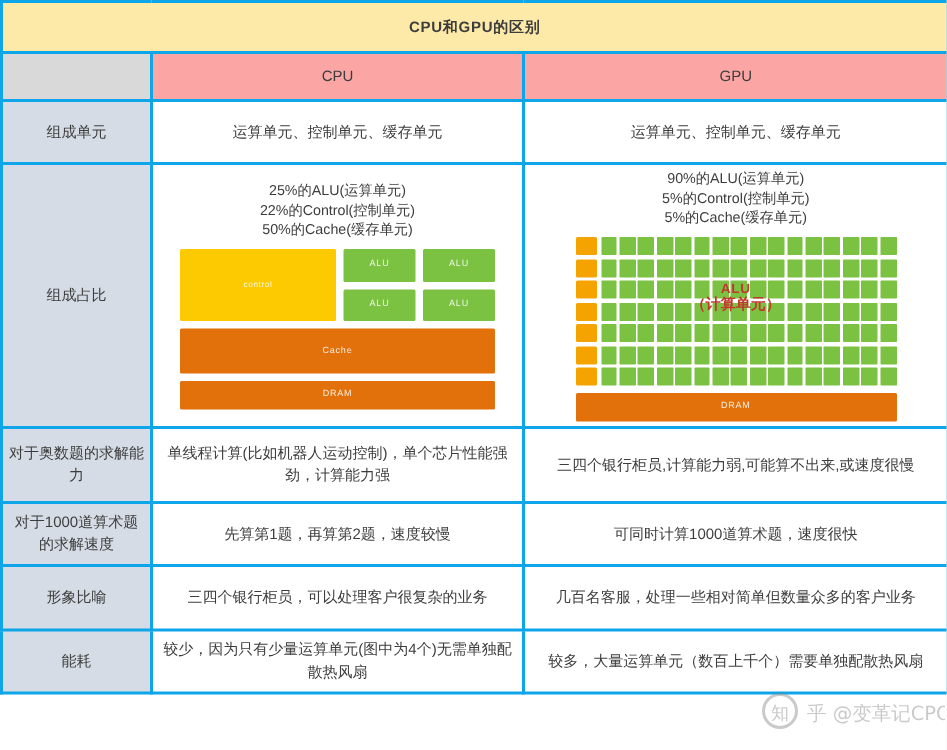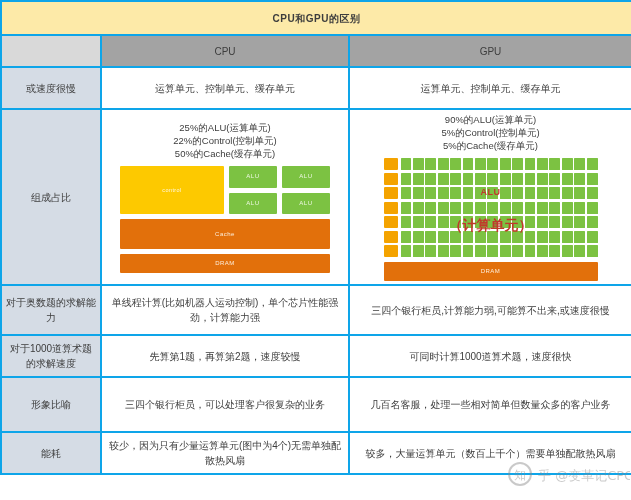--- a/index.html
+++ b/index.html
@@ -40,40 +40,40 @@
     background:#fdeaa8;
     height:34px;
     font-size:18px;
     font-weight:bold;
     color:#1b1b1b;
     letter-spacing:.5px;
     border:1px solid #e8d68f;
   }
   
   .hdr{
-    background:#a3a3a3;
+    background:#fca5a5;
     height:32px;
     font-size:12px;
     color:#4a4a4a;
     border:1px solid #cfcfcf;
   }
   .hdr-blank{background:#d9d9d9;}
   
   .rowlabel{
     background:#d5dce5;
     color:#3f4a57;
     font-size:10px;
     line-height:14px;
   }
   .r-units{height:42px;}
   .r-ratio{height:172px;}
   .r-scene{height:43px;}
   .r-math{height:50px;}
   .r-speed{height:42px;margin-left:24px;}
-  .r-analogy{height:55px;}
+  .r-analogy{height:43px;}
   .r-power{height:42px;}
 
   .pct{
     font-size:9.5px;
     line-height:13px;
     color:#3d3d3d;
     margin-bottom:6px;
   }
   .diag-cell{padding:8px 6px 8px 6px;}
 
@@ -133,23 +133,22 @@
     position:absolute;
     left:0;right:0;top:28px;
     text-align:center;
     pointer-events:none;
   }
   .gpu-alu-label .l1{
     display:block;font-size:9px;font-weight:bold;color:#c0392b;
     line-height:12px;letter-spacing:.5px;
   }
   .gpu-alu-label .l2{
-    display:block;font-size:14px;font-weight:bold;color:#c0392b;
+    display:block;font-size:10px;font-weight:bold;color:#c0392b;
     line-height:12px;
-    margin-top:21px;
   }
   .gpu-dram{
     margin-top:5px;background:#e2700b;height:19px;
     display:flex;align-items:center;justify-content:center;
     color:#fdeedd;font-size:6px;letter-spacing:.5px;border-radius:1px;
   }
 
   
   .watermark{
     position:absolute;
@@ -176,21 +175,21 @@
         <td class="title-cell" colspan="3">CPU和GPU的区别</td>
       </tr>
 
       <tr>
         <td class="hdr hdr-blank"></td>
         <td class="hdr">CPU</td>
         <td class="hdr">GPU</td>
       </tr>
 
       <tr class="r-units">
-        <td class="rowlabel">或速度很慢</td>
+        <td class="rowlabel">组成单元</td>
         <td>运算单元、控制单元、缓存单元</td>
         <td>运算单元、控制单元、缓存单元</td>
       </tr>
 
       <tr class="r-ratio">
         <td class="rowlabel">组成占比</td>
 
         <td class="diag-cell">
           <div class="pct">
             <div>25%的ALU(运算单元)</div>

